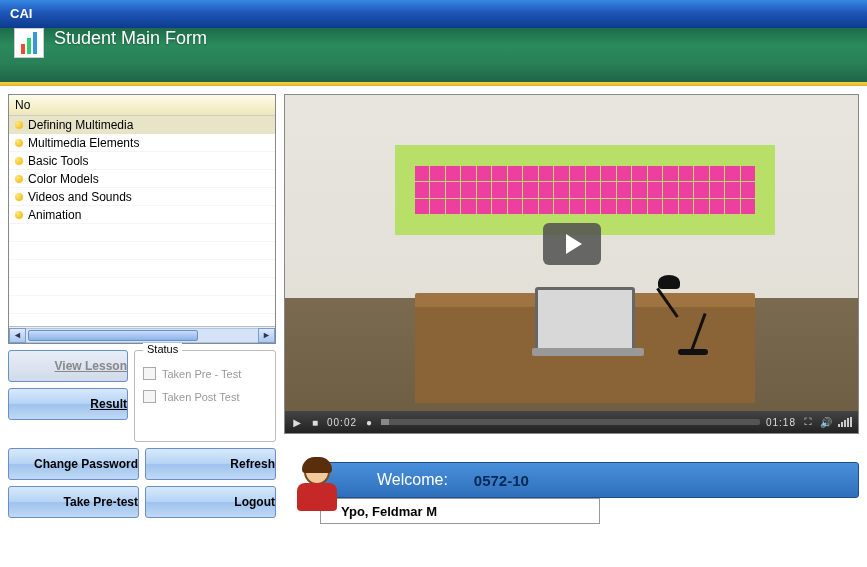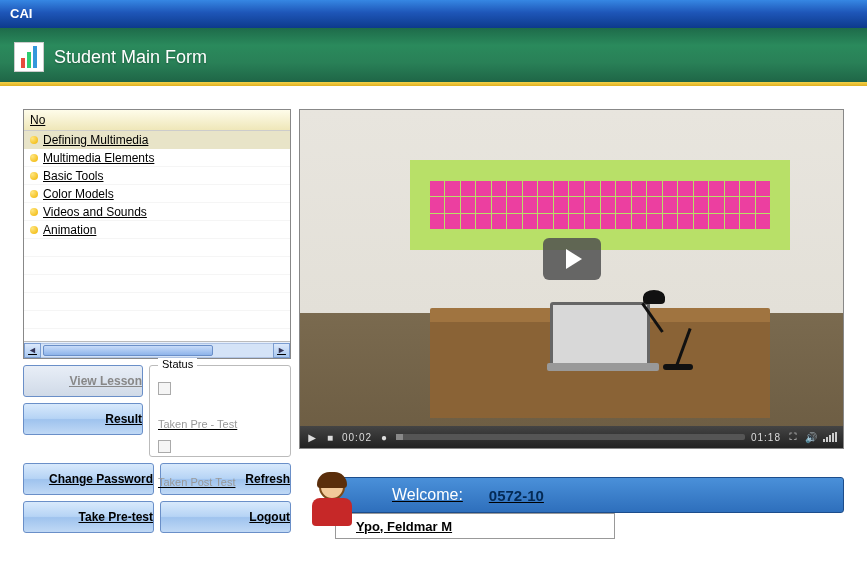--- a/index.html
+++ b/index.html
@@ -17,21 +17,21 @@
     color: #fff;
     font-weight: bold;
     padding: 6px 10px;
     font-size: 13px;
   }
   .header-banner {
     height: 58px;
     background: linear-gradient(to bottom, #1e6b4a 0%, #2a8a5c 30%, #298057 60%, #1c6043 100%);
     position: relative;
     display: flex;
-    align-items: center;
+    align-items: flex-start;
     padding-left: 14px;
   }
   .header-banner::after {
     content: "";
     position: absolute;
     left: 0; right: 0; bottom: 0;
     height: 4px;
     background: linear-gradient(to bottom, #f3d24a, #e0b020);
   }
   .banner-icon {
@@ -51,23 +51,22 @@
   .banner-icon .b3 { height: 22px; background:#3498db; }
   .banner-title {
     color: #fff;
     font-size: 18px;
     font-weight: normal;
     text-shadow: 0 1px 2px rgba(0,0,0,.3);
   }
   .content {
     display: flex;
     height: calc(567px - 28px - 58px);
-    padding: 23px;
+    padding: 8px;
     gap: 8px;
-    text-decoration: underline;
   }
   .left-col {
     width: 268px;
     display: flex;
     flex-direction: column;
   }
   .lessons-list {
     border: 1px solid #888;
     height: 250px;
     background: #fff;
@@ -169,26 +168,25 @@
   }
   .status-group .legend {
     position: absolute;
     top: -8px; left: 8px;
     background: #fff;
     padding: 0 4px;
     font-size: 11px;
   }
   .chk-row {
     display: flex;
-    align-items: flex-start;
-    gap: 23px;
+    align-items: flex-end;
+    gap: 6px;
     margin-top: 10px;
     color: #999;
     font-size: 11px;
-    flex-direction: column;
   }
   .chk {
     width: 13px; height: 13px;
     border: 1px solid #aaa;
     background: #f5f5f5;
   }
   .right-col {
     flex: 1;
     display: flex;
     flex-direction: column;

